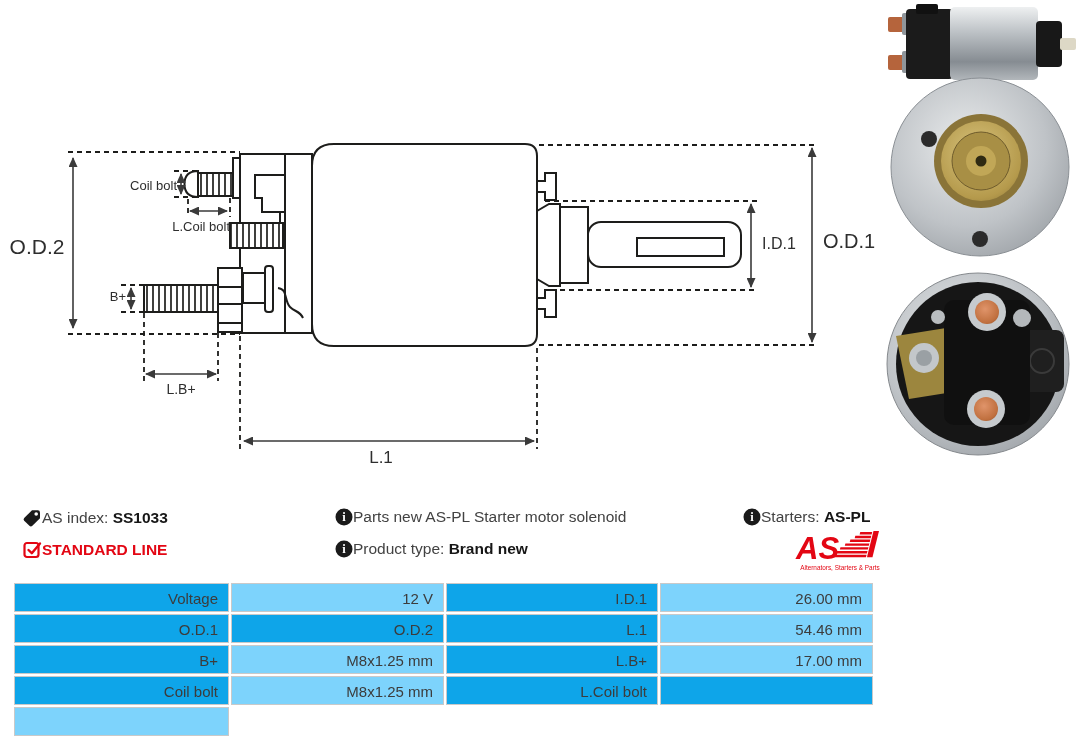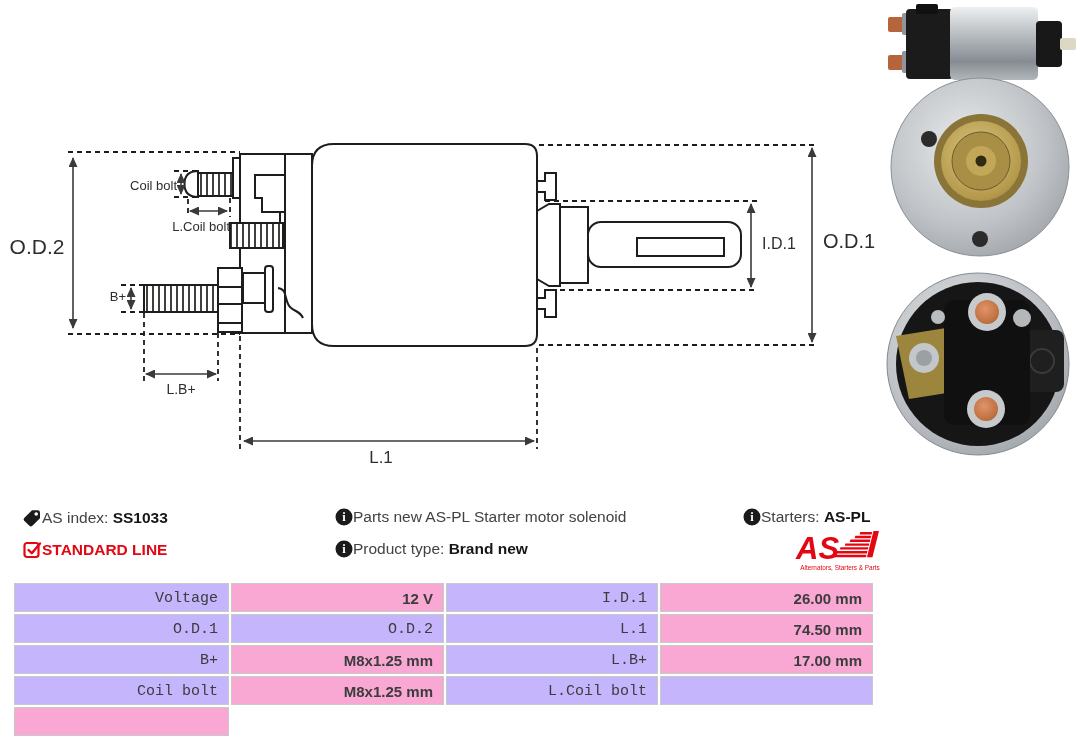--- a/index.html
+++ b/index.html
@@ -16,22 +16,22 @@
   .red-line{color:#e30613;font-weight:bold;}
   .ico{flex:0 0 auto;}
   
   #logo{position:absolute;left:794px;top:529px;width:92px;height:44px;}
   
   #spec-table{position:absolute;left:14px;top:583px;display:grid;
               grid-template-columns:215px 213px 212px 213px;gap:2px;}
   #spec-table .cell{height:29px;line-height:29px;border:1px solid #c9c9c9;
                     font-size:15px;text-align:right;padding-right:10px;
                     box-sizing:border-box;overflow:hidden;}
-  #spec-table .cl{background:#c4b5fd;color:#3c3c3c;font-family:Liberation Mono, monospace;}
-  #spec-table .cv{background:#f9a8d4;color:#3c3c3c;font-weight:bold;}
+  #spec-table .cl{background:#0ea5e9;color:#3c3c3c;}
+  #spec-table .cv{background:#7dd3fc;color:#3c3c3c;}
 </style>
 </head>
 <body>
 
 <div id="page">
 
   <svg id="art" width="1080" height="505" viewBox="0 0 1080 505">
     <defs>
       <marker id="ah" markerWidth="11" markerHeight="9" refX="9" refY="4.5" orient="auto-start-reverse" markerUnits="userSpaceOnUse">
         <path d="M0,0 L10,4.5 L0,9 Z" fill="#3a3a3a"></path>
@@ -247,21 +247,21 @@
 
     <div class="cell cl">Voltage</div>
     <div class="cell cv">12 V</div>
     <div class="cell cl">I.D.1</div>
     <div class="cell cv">26.00 mm</div>
 
     <div class="cell cl">O.D.1</div>
     <div class="cell cl">O.D.2</div>
 
     <div class="cell cl">L.1</div>
-    <div class="cell cv">74.50 mm</div>
+    <div class="cell cv">54.46 mm</div>
     <div class="cell cl">B+</div>
     <div class="cell cv">M8x1.25 mm</div>
 
     <div class="cell cl">L.B+</div>
     <div class="cell cv">17.00 mm</div>
     <div class="cell cl">Coil bolt</div>
     <div class="cell cv">M8x1.25 mm</div>
 
     <div class="cell cl">L.Coil bolt</div>
     <div class="cell cl"></div>

